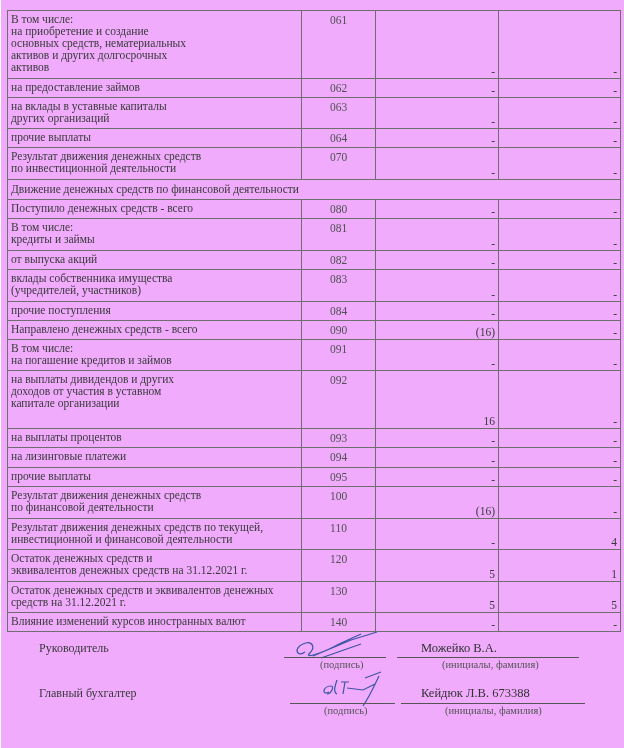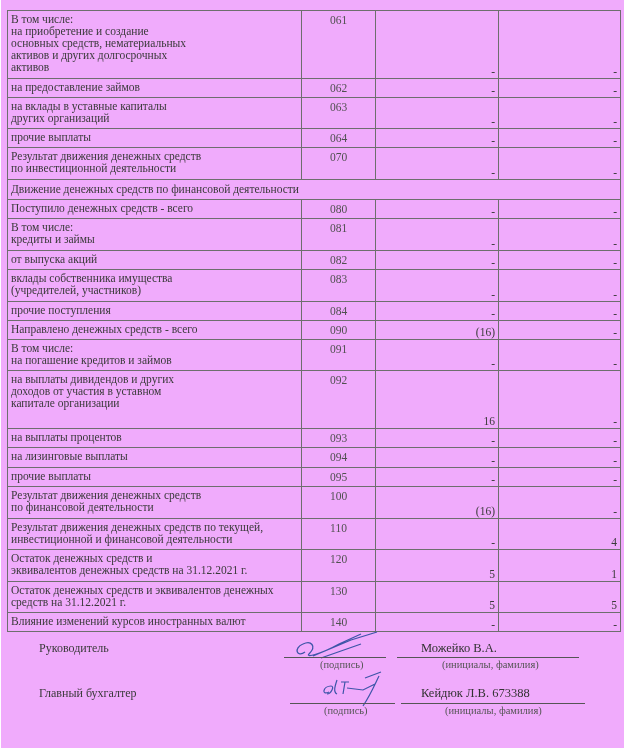--- a/index.html
+++ b/index.html
@@ -184,21 +184,21 @@
           <td class="val">16</td>
           <td class="val">-</td>
         </tr>
         <tr style="height: 19px;">
           <td class="label">на выплаты процентов</td>
           <td class="code">093</td>
           <td class="val">-</td>
           <td class="val">-</td>
         </tr>
         <tr style="height: 20px;">
-          <td class="label">на лизинговые выплаты</td>
+          <td class="label">на лизинговые платежи</td>
           <td class="code">094</td>
           <td class="val">-</td>
           <td class="val">-</td>
         </tr>
         <tr style="height: 19px;">
           <td class="label">прочие выплаты</td>
           <td class="code">095</td>
           <td class="val">-</td>
           <td class="val">-</td>
         </tr>

